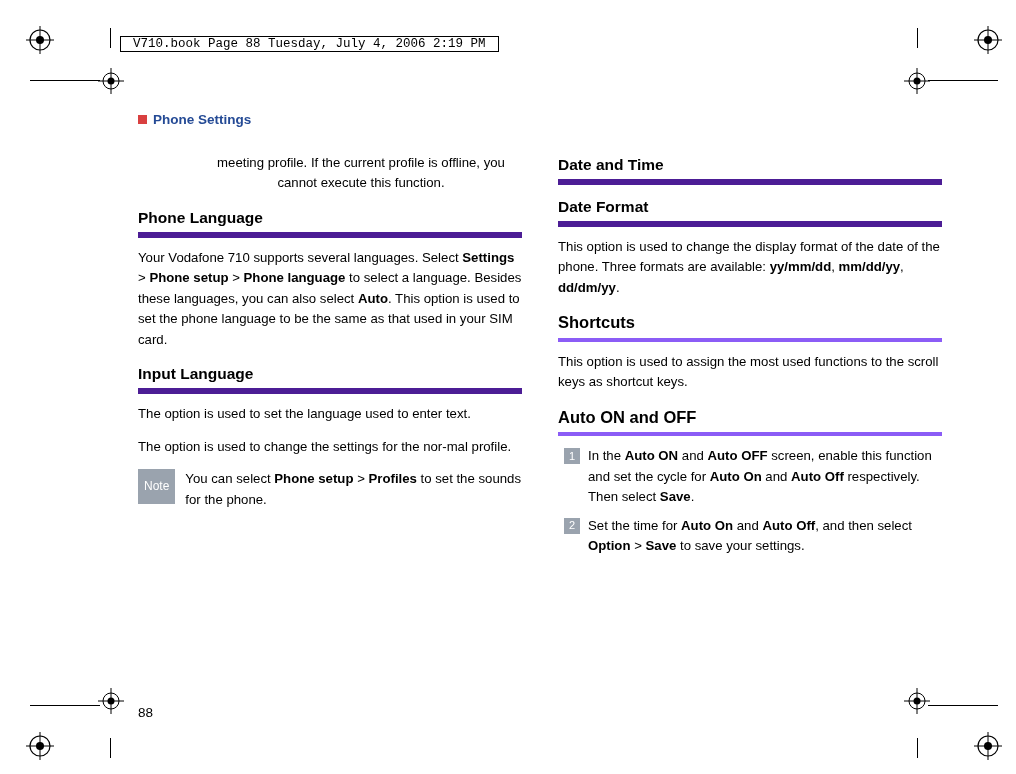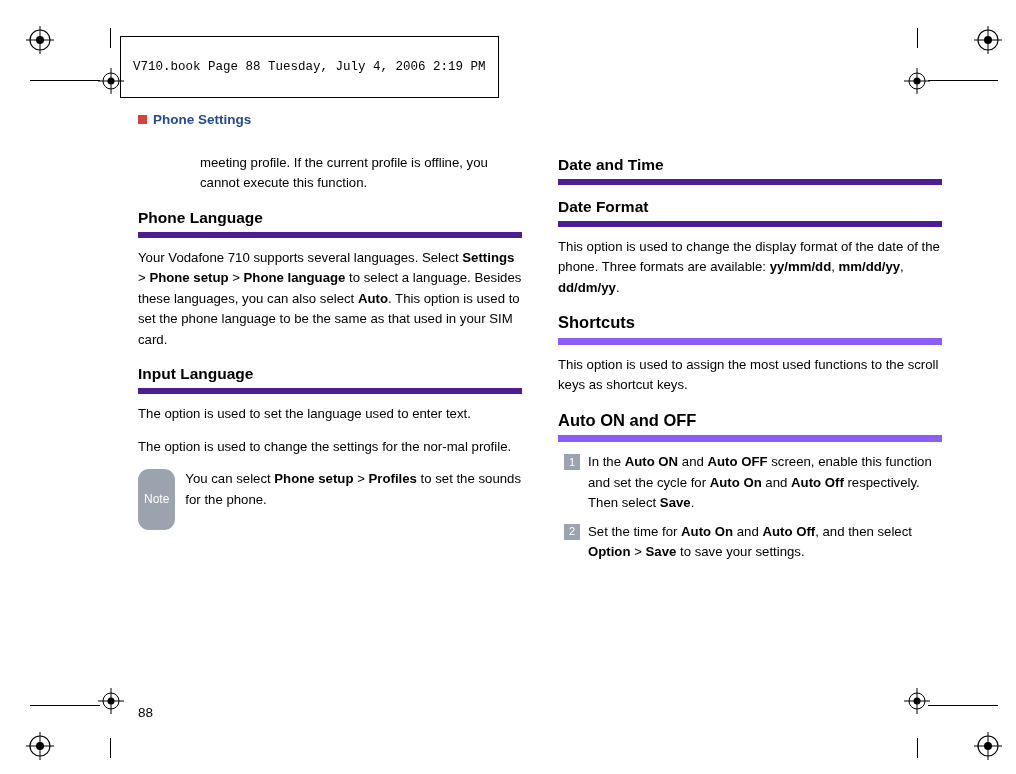--- a/index.html
+++ b/index.html
@@ -23,21 +23,21 @@
   }
   .header-bar {
     position: absolute;
     top: 36px;
     left: 120px;
     font-family: "Courier New", monospace;
     font-size: 12.5px;
     color: #000;
     border: 1px solid #000;
     border-radius: 0;
-    padding: 23px 12px;
+    padding: 0 12px;
     white-space: nowrap;
   }
   .page-content {
     position: absolute;
     top: 100px;
     left: 138px;
     width: 804px;
   }
   .section-header {
     display: flex;
@@ -63,55 +63,55 @@
   }
   .col {
     width: 384px;
     font-size: 13.2px;
     line-height: 1.55;
     color: #000;
   }
   .continued {
     margin-left: 62px;
     margin-bottom: 10px;
+    text-align: center;
   }
   .h1 {
     font-weight: bold;
     font-size: 15.5px;
     border-bottom: 6px solid #4c1d95;
     padding-bottom: 2px;
     margin-top: 8px;
     margin-bottom: 10px;
     color: #000;
   }
   .h0 {
     font-weight: bold;
     font-size: 16.5px;
-    border-bottom: 7px solid #8b5cf6;
+    border-bottom: 4px solid #8b5cf6;
     padding-bottom: 2px;
     margin-top: 8px;
     margin-bottom: 10px;
     color: #000;
   }
   .para { margin-bottom: 12px; }
   .bold { font-weight: bold; }
   .note-block {
     display: flex;
     gap: 10px;
     margin-top: 4px;
     align-items: flex-start;
   }
   .note-badge {
     background: #9aa3ae;
     color: #fff;
     font-size: 12px;
-    padding: 21px 6px;
+    padding: 8px 6px;
     font-weight: normal;
     flex-shrink: 0;
-    border-radius: 11px;
   }
   .note-text {
     font-size: 13.2px;
     line-height: 1.55;
   }
   .step {
     display: flex;
     gap: 8px;
     margin-bottom: 8px;
     margin-left: 6px;

